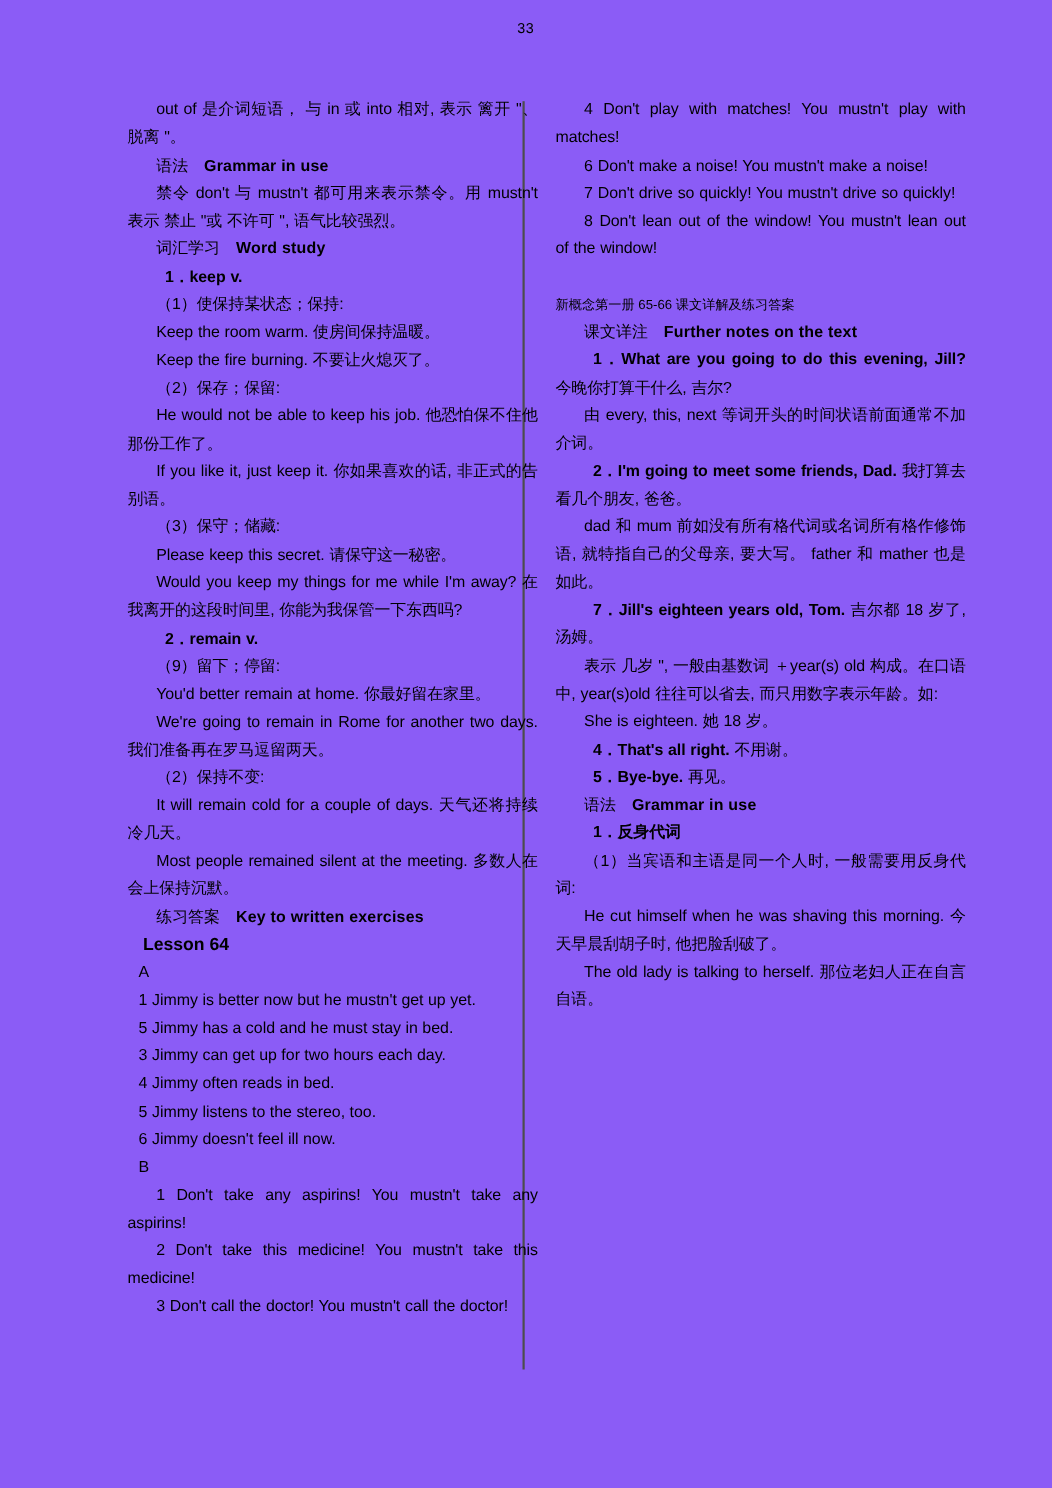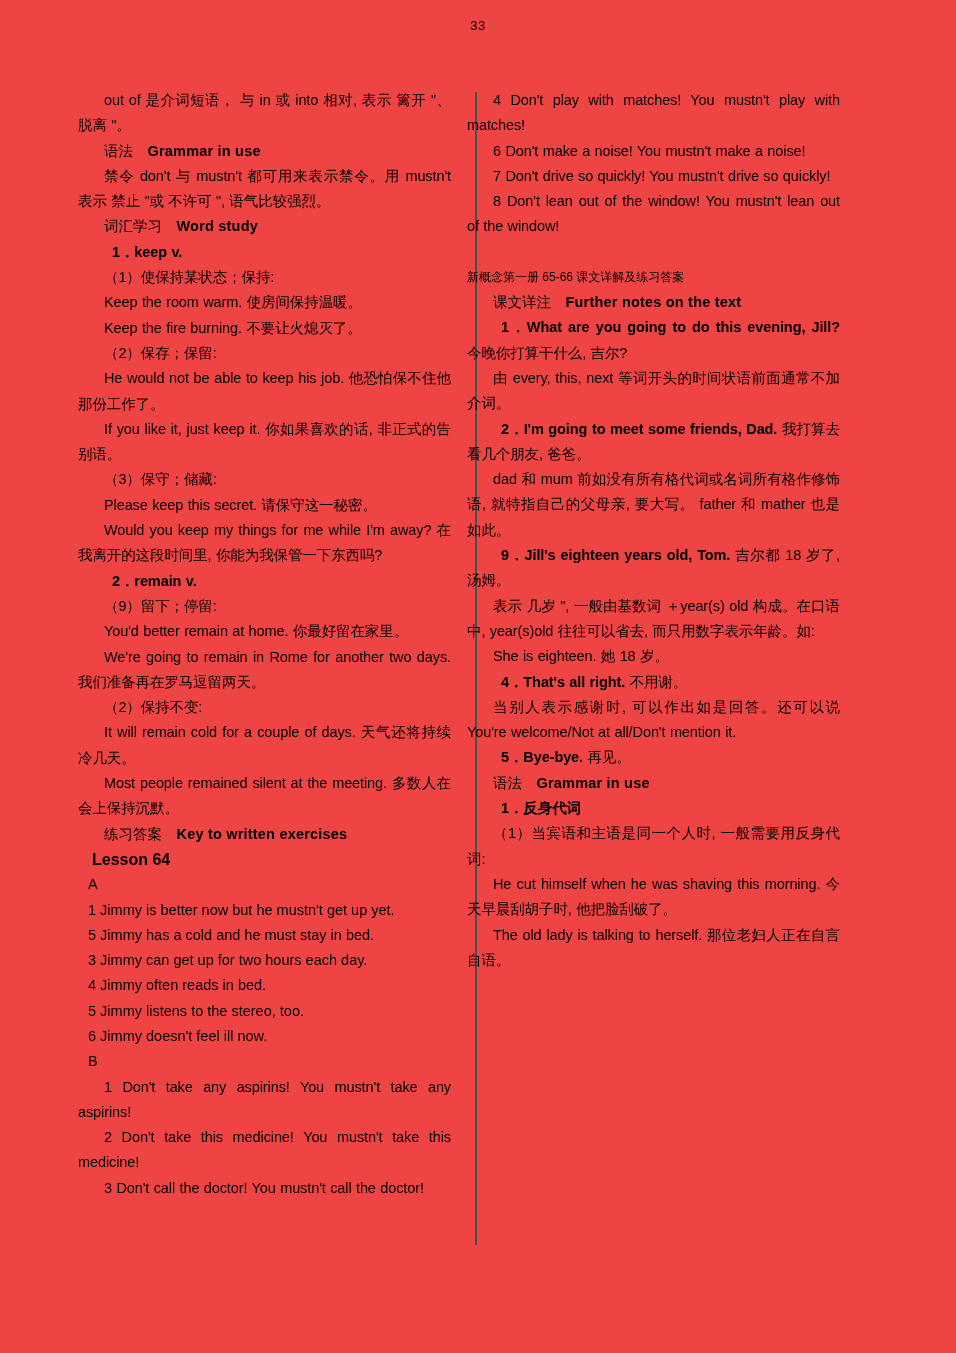--- a/index.html
+++ b/index.html
@@ -8,40 +8,41 @@
     background: #ffffff;
   }
   body {
     font-family: "Liberation Sans", "DejaVu Sans", sans-serif;
     color: #000000;
   }
   #page {
     position: relative;
     width: 956px;
     height: 1353px;
-    background: #ef4444;
+    background: #8b5cf6;
     overflow: hidden;
     box-sizing: border-box;
   }
   #page-number {
     position: absolute;
     top: 18px;
     left: 0;
     width: 956px;
     text-align: center;
     font-size: 13px;
     letter-spacing: 0.5px;
   }
   #columns {
     position: absolute;
     top: 88px;
     left: 78px;
     width: 800px;
     display: flex;
     align-items: flex-start;
+    justify-content: flex-end;
   }
   .column {
     width: 381px;
     box-sizing: border-box;
   }
   .col-left { padding-right: 8px; }
   .col-right { padding-left: 8px; }
   #divider {
     position: absolute;
     left: 475px;
@@ -142,25 +143,24 @@
         <p class="para ind1">6  Don't make a noise!      You mustn't make a noise!</p>
         <p class="para ind1">7  Don't drive so quickly!    You mustn't drive so quickly!</p>
         <p class="para ind1">8  Don't lean out of the window!   You mustn't lean out of the window!</p>
         <div class="spacer"></div>
         <p class="section-title">新概念第一册  65-66 课文详解及练习答案</p>
         <p class="head"><span class="hz">课文详注</span> <span class="en">Further notes on the text</span></p>
         <p class="para ind2"><span class="bold">1．What are you going to do this evening, Jill?</span><span> 今晚你打算干什么, 吉尔?</span></p>
         <p class="para ind1">由 every, this, next 等词开头的时间状语前面通常不加介词。</p>
         <p class="para ind2"><span class="bold">2．I'm going to meet some friends, Dad.</span><span>   我打算去看几个朋友, 爸爸。</span></p>
         <p class="para ind1">dad 和 mum 前如没有所有格代词或名词所有格作修饰语, 就特指自己的父母亲, 要大写。    father 和 mather 也是如此。</p>
-        <p class="para ind2"><span class="bold">9．Jill's eighteen years old, Tom.</span><span>  吉尔都 18 岁了, 汤姆。</span></p>
+        <p class="para ind2"><span class="bold">7．Jill's eighteen years old, Tom.</span><span>  吉尔都 18 岁了, 汤姆。</span></p>
         <p class="para ind1">表示 几岁 ", 一般由基数词 ＋year(s) old 构成。在口语中, year(s)old 往往可以省去, 而只用数字表示年龄。如:</p>
         <p class="para ind1">She is eighteen. 她 18 岁。</p>
         <p class="para ind2"><span class="bold">4．That's all right.</span><span>  不用谢。</span></p>
-        <p class="para ind1">当别人表示感谢时, 可以作出如是回答。还可以说 You're welcome/Not at all/Don't mention it.</p>
         <p class="para ind2"><span class="bold">5．Bye-bye.</span><span>  再见。</span></p>
         <p class="head"><span class="hz">语法</span> <span class="en">Grammar in use</span></p>
         <p class="para ind2 bold">1．反身代词</p>
         <p class="para ind1">（1）当宾语和主语是同一个人时, 一般需要用反身代词:</p>
         <p class="para ind1">He cut himself when he was shaving this morning. 今天早晨刮胡子时, 他把脸刮破了。</p>
         <p class="para ind1">The old lady is talking to herself.   那位老妇人正在自言自语。</p>
       </div>
   </div>
 
 </div>

